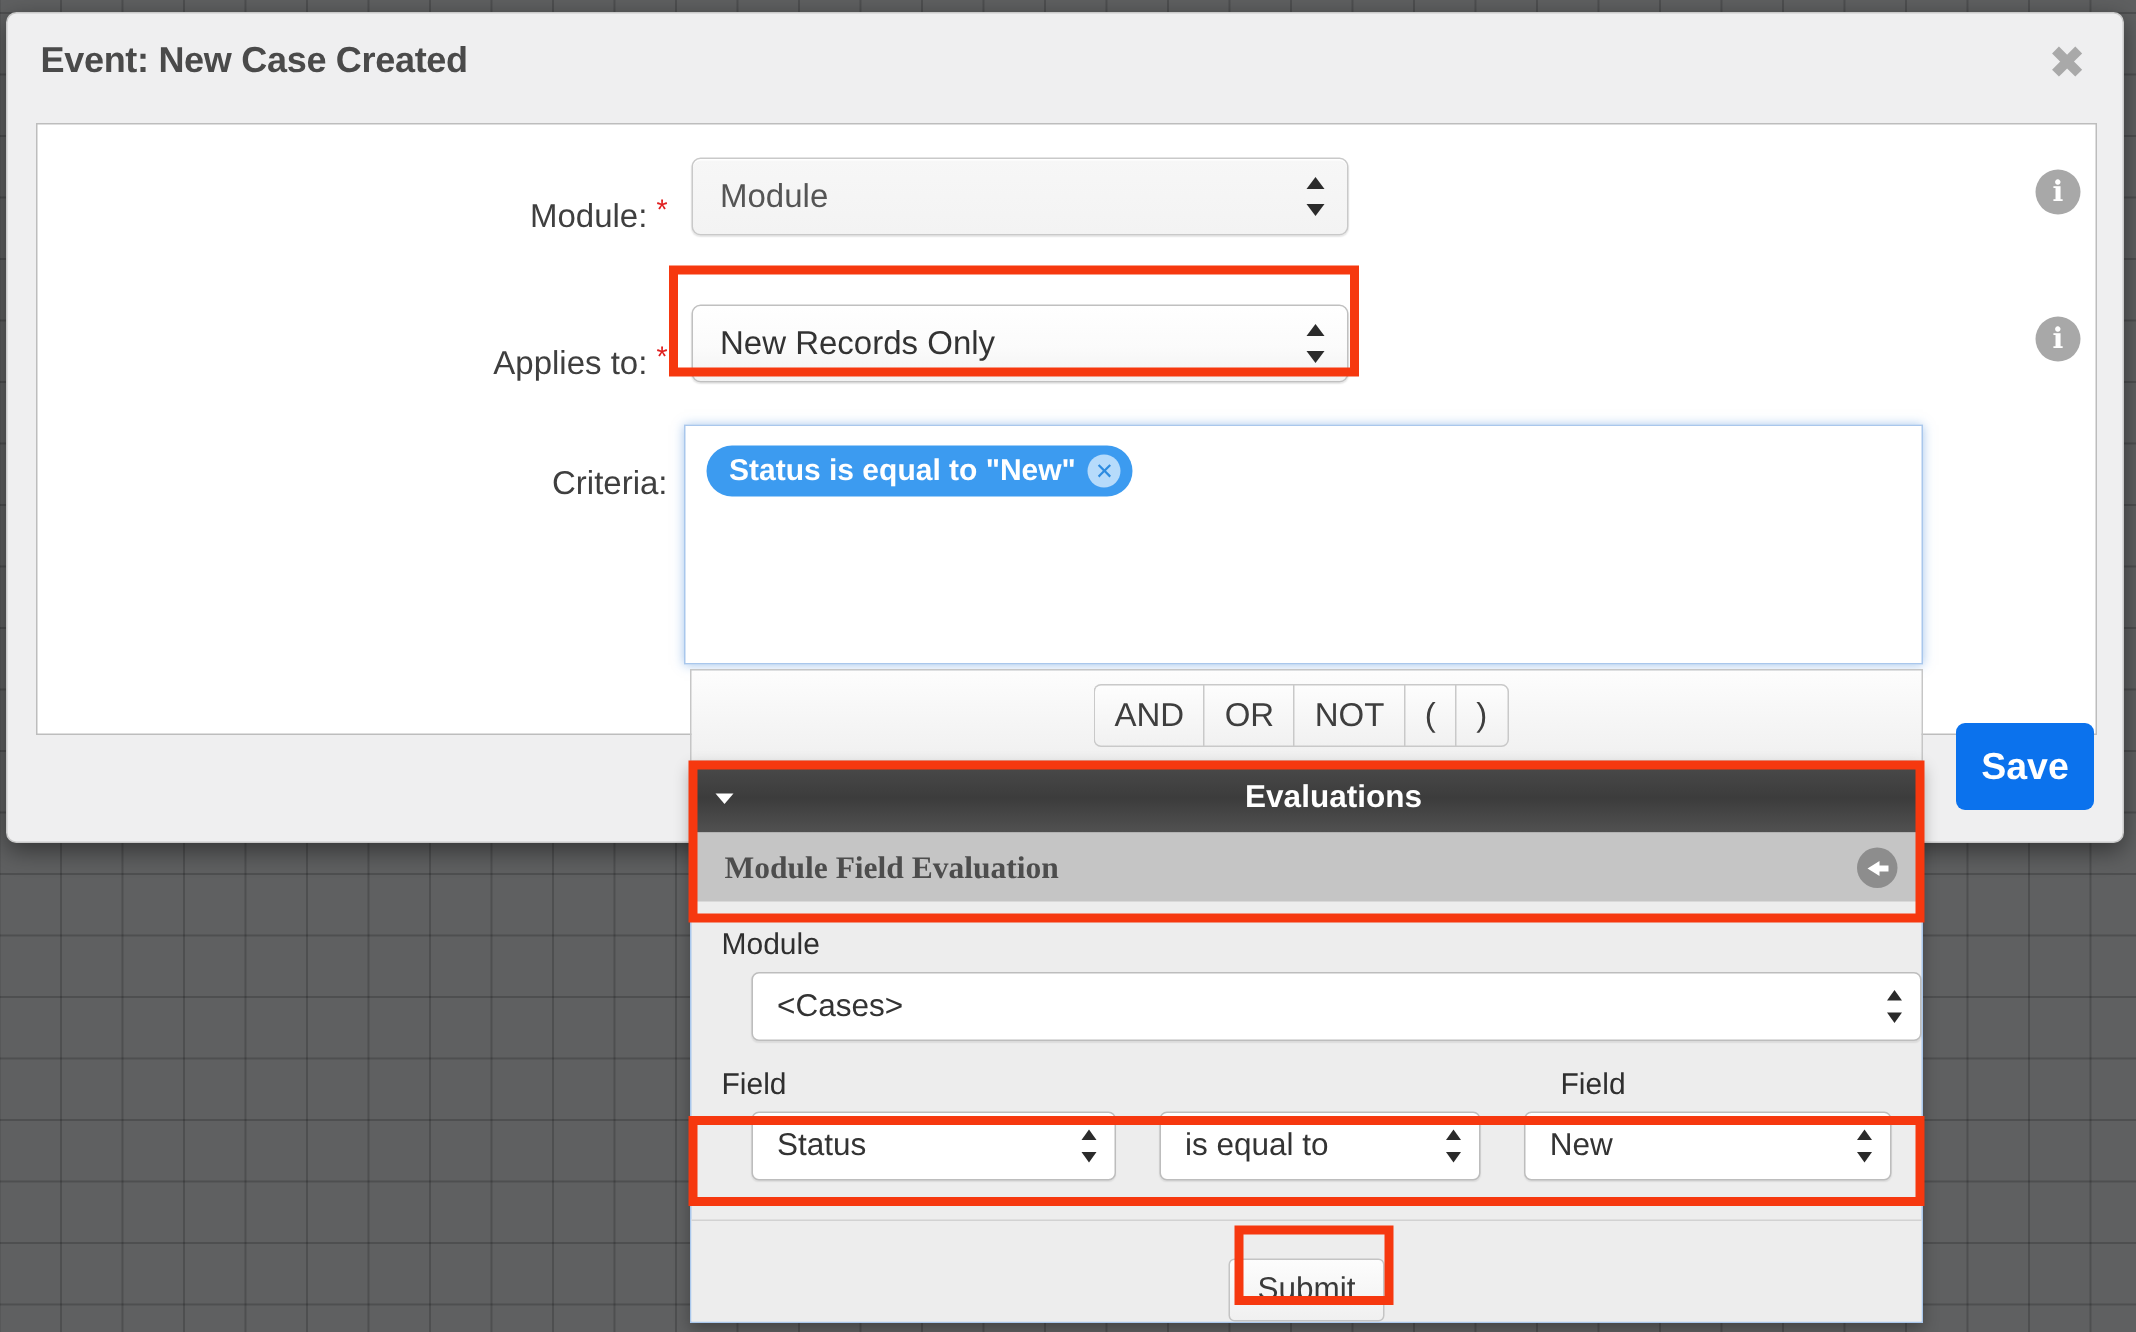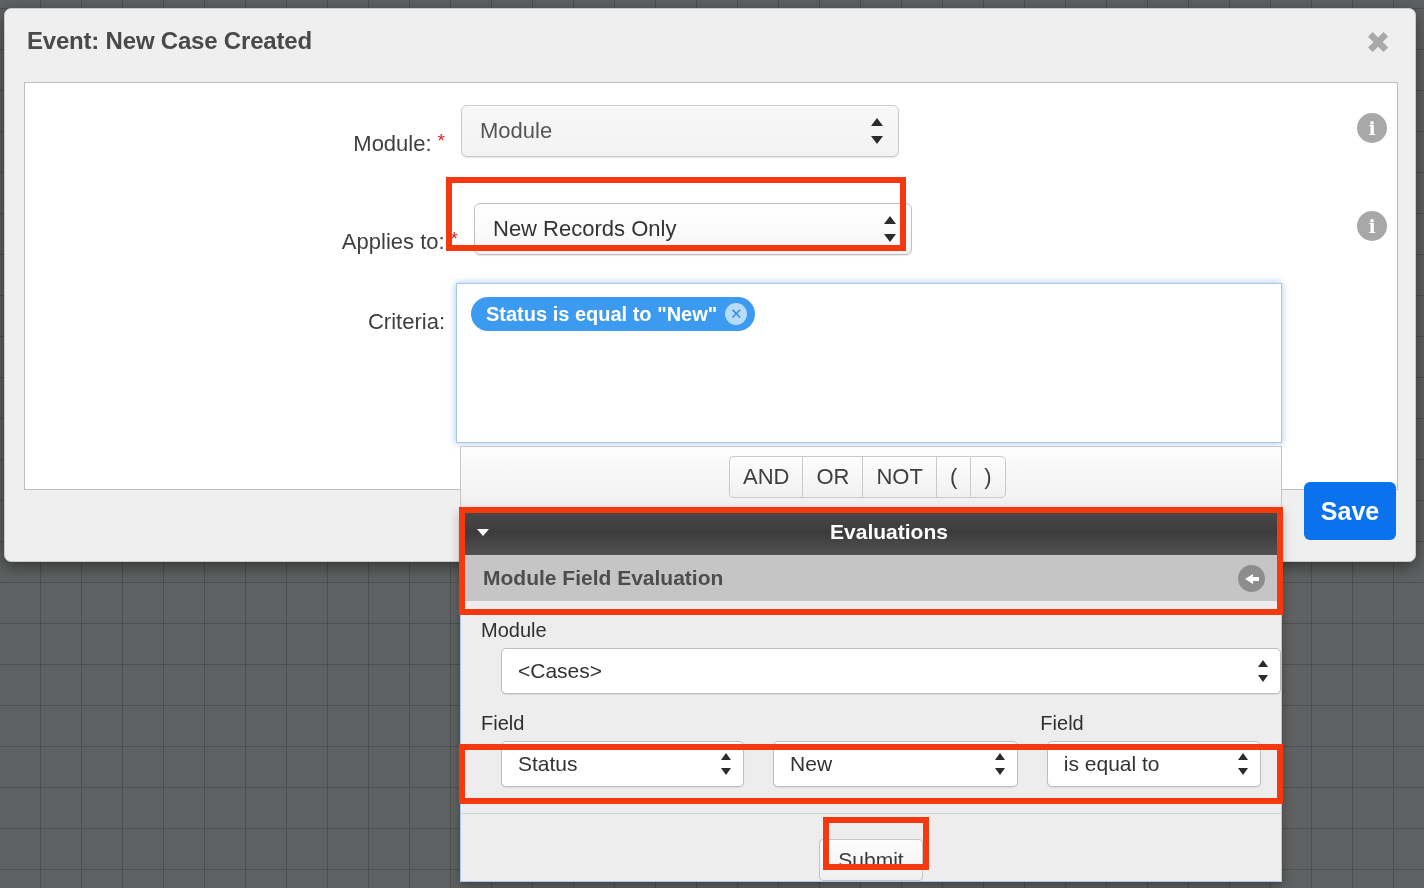--- a/index.html
+++ b/index.html
@@ -291,20 +291,21 @@
   .eval-subheader {
     position: relative;
     height: 46px;
     background: #c5c5c5;
     color: #4d4d4d;
     font-size: 21px;
     font-weight: bold;
     line-height: 46px;
     padding-left: 22px;
     cursor: pointer;
+    font-family: Liberation Serif, serif;
   }
 
   .back-circle {
     position: absolute;
     right: 16px;
     top: 10px;
     width: 27px;
     height: 27px;
     border-radius: 50%;
     background: #8d8d8d;
@@ -426,21 +427,21 @@
 
     <div class="form-row" style="left:0;top:22px;">
       <div class="field-label"><span>Module:</span><span class="req-star">*</span></div>
       <div class="sel disabled" style="width:438px;margin-left:16px;">
         <span>Module</span>
         <span class="arrows"></span>
       </div>
     </div>
     <div class="info-icon" style="left:1332px;top:30px;" title="Module:">i</div>
 
-    <div class="form-row" style="left:0;top:120px;padding-left:13px;">
+    <div class="form-row" style="left:0;top:120px;">
       <div class="field-label"><span>Applies to:</span><span class="req-star">*</span></div>
       <div class="sel" style="width:438px;margin-left:16px;">
         <span>New Records Only</span>
         <span class="arrows"></span>
       </div>
     </div>
     <div class="info-icon" style="left:1332px;top:128px;">i</div>
 
     <div class="form-row" style="left:0;top:218px;">
       <div class="field-label">Criteria:</div>
@@ -495,28 +496,28 @@
       <span>Field</span>
       <span class="sp"></span>
       <span>Field</span>
     </div>
 
     <div class="fv-row">
       <div class="sel eval-sel" style="width:270px;">
         <span>Status</span>
         <span class="arrows"></span>
       </div>
+      <div class="sel eval-sel" style="width:237px;">
+        <span>is equal to</span>
+        <span class="arrows"></span>
+      </div>
       <div class="sel eval-sel" style="width:272px;">
         <span>New</span>
         <span class="arrows"></span>
       </div>
-      <div class="sel eval-sel" style="width:237px;">
-        <span>is equal to</span>
-        <span class="arrows"></span>
-      </div>
     </div>
 
   </div>
 
   <div class="eval-footer">
     <button class="submit-btn">Submit</button>
   </div>
 
 </div>
 

